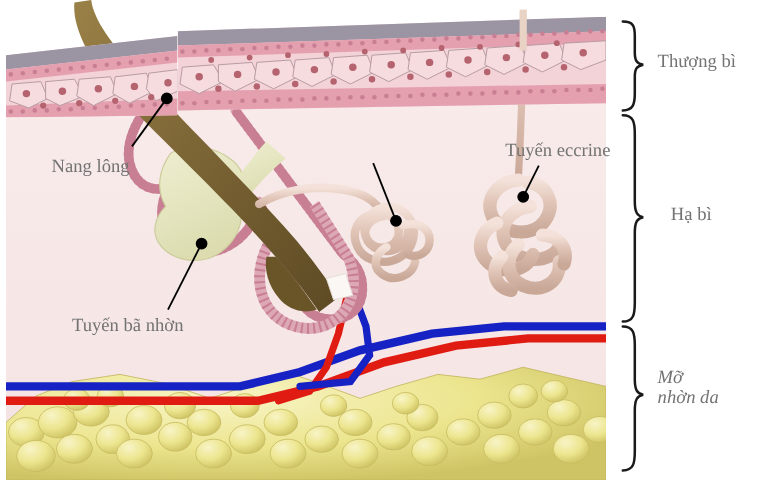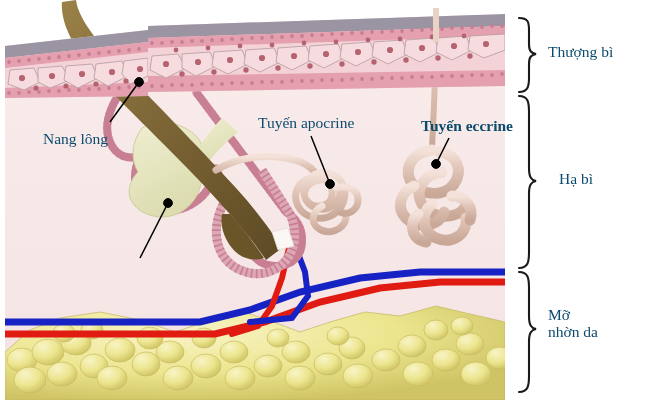--- a/index.html
+++ b/index.html
@@ -1,20 +1,20 @@
 <!DOCTYPE html>
 <html><head>
 <meta charset="utf-8">
 <style>
   html,body{margin:0;padding:0;background:#ffffff;}
   body{width:650px;height:400px;overflow:hidden;
        font-family:"Liberation Serif","DejaVu Serif",serif;}
   #stage{position:relative;width:650px;height:400px;background:#ffffff;}
   #stage svg{position:absolute;left:0;top:0;}
-  .lbl{position:absolute;color:#0c4a6e;font-size:15.5px;line-height:1.12;
+  .lbl{position:absolute;color:#737373;font-size:15.5px;line-height:1.12;
        white-space:nowrap;font-family:"Liberation Serif","DejaVu Serif",serif;}
   .lbl.right{font-size:15.5px;}
   .lbl.two{white-space:normal;width:90px;}
 </style>
 </head>
 <body>
 
 <div id="stage">
 
 <svg width="650" height="400" viewBox="0 0 650 400">
@@ -376,23 +376,23 @@
     <path d="M519,18 C528,18 529,22 529,30 L529,44 C529,51 531,53 536,54
              C531,55 529,57 529,64 L529,78 C529,86 528,92 519,92"></path>
     <path d="M519,96 C528,96 529,102 529,112 L529,168 C529,177 531,180 536,181
              C531,182 529,185 529,194 L529,252 C529,262 528,268 519,268"></path>
     <path d="M519,272 C528,272 529,278 529,288 L529,316 C529,325 531,328 536,329
              C531,330 529,333 529,342 L529,376 C529,386 528,392 519,392"></path>
   </g>
 </svg>
 
 <div class="lbl" style="left:43px;top:130px;">Nang lông</div>
-<div class="lbl" style="left:258px;top:114px;">Tuyến apocrine</div>
-<div class="lbl" style="left:421px;top:117px;font-weight:bold;">Tuyến eccrine</div>
+<div class="lbl" style="left:60px;top:263px;">Tuyến bã nhờn</div>
+<div class="lbl" style="left:421px;top:117px;">Tuyến eccrine</div>
 
 <div class="lbl right" style="left:548px;top:43px;">Thượng bì</div>
 <div class="lbl right" style="left:548px;top:170px;margin-left:11px;">Hạ bì</div>
-<div class="lbl right two" style="left:548px;top:306px;">
+<div class="lbl right two" style="left:548px;top:306px;font-style:italic;">
   <span>Mỡ</span><br>
   <span>nhờn da</span>
 </div>
 
 </div>
 
 </body></html>

